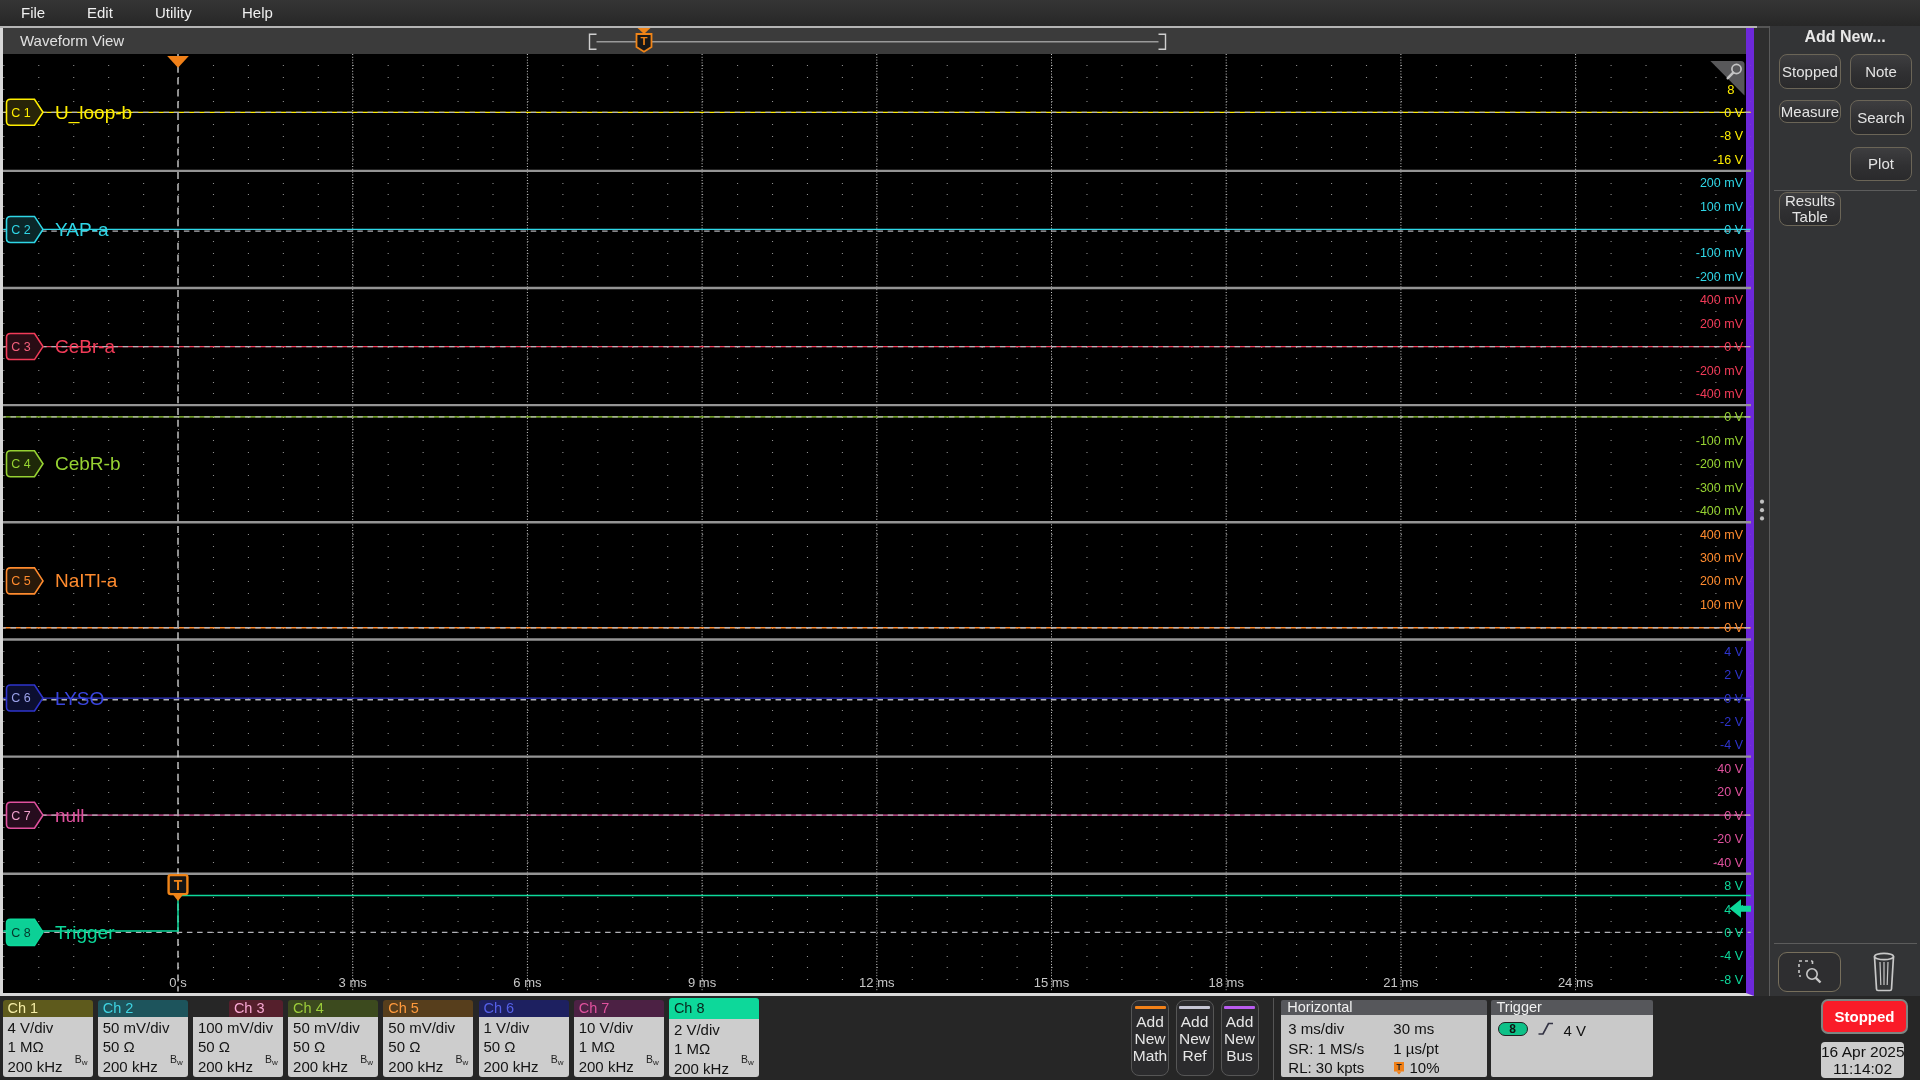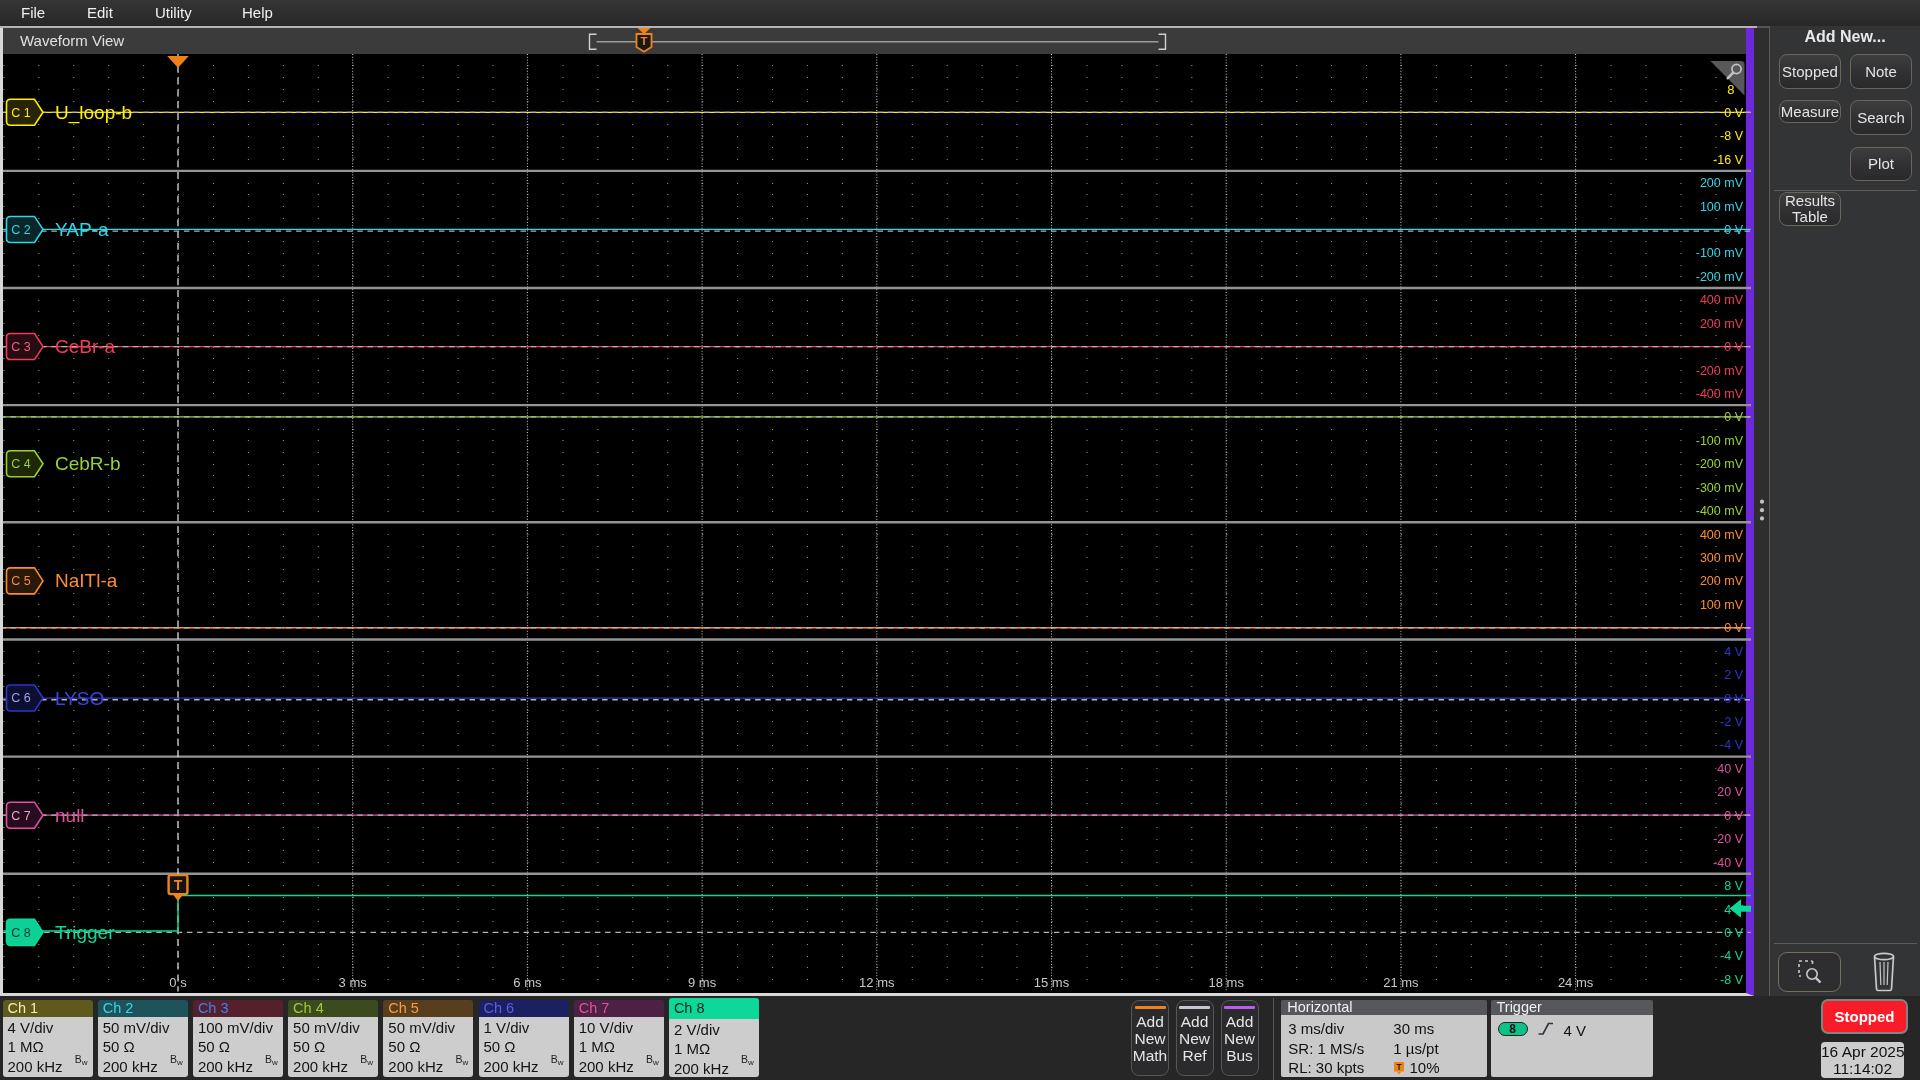--- a/index.html
+++ b/index.html
@@ -253,21 +253,21 @@
 <div class="abs" style="left:0;top:996px;width:1920px;height:84px;background:#262626;">
 <div style="position:absolute;left:2.5px;top:3.5px;width:90px;">
       <div style="height:17.0px;background:#5e5a1c;color:#f5eda6;font-size:14.5px;line-height:17.0px;padding-left:5px;border-radius:3px 3px 0 0;">Ch 1</div>
       <div style="position:relative;height:60px;background:#cdcdcd;color:#141414;font-size:15px;line-height:19.4px;padding:1.5px 0 0 5px;border-radius:0 0 3px 3px;">4 V/div<br>1 MΩ<br>200 kHz<span style="position:absolute;right:5px;bottom:4px;font-size:10.5px;color:#222;">B<span style="font-size:8px;vertical-align:-2px;">w</span></span></div>
     </div>
 <div style="position:absolute;left:97.7px;top:3.5px;width:90px;">
       <div style="height:17.0px;background:#1d545c;color:#3fd3e2;font-size:14.5px;line-height:17.0px;padding-left:5px;border-radius:3px 3px 0 0;">Ch 2</div>
       <div style="position:relative;height:60px;background:#cdcdcd;color:#141414;font-size:15px;line-height:19.4px;padding:1.5px 0 0 5px;border-radius:0 0 3px 3px;">50 mV/div<br>50 Ω<br>200 kHz<span style="position:absolute;right:5px;bottom:4px;font-size:10.5px;color:#222;">B<span style="font-size:8px;vertical-align:-2px;">w</span></span></div>
     </div>
 <div style="position:absolute;left:192.9px;top:3.5px;width:90px;">
-      <div style="height:17.0px;background:#551f2c;color:#3b82f6;font-size:14.5px;line-height:17.0px;padding-left:5px;border-radius:3px 3px 0 0;">Ch 3</div>
+      <div style="height:17.0px;background:#551f2c;color:#f9a8d4;font-size:14.5px;line-height:17.0px;padding-left:5px;border-radius:3px 3px 0 0;margin-left:36px;">Ch 3</div>
       <div style="position:relative;height:60px;background:#cdcdcd;color:#141414;font-size:15px;line-height:19.4px;padding:1.5px 0 0 5px;border-radius:0 0 3px 3px;">100 mV/div<br>50 Ω<br>200 kHz<span style="position:absolute;right:5px;bottom:4px;font-size:10.5px;color:#222;">B<span style="font-size:8px;vertical-align:-2px;">w</span></span></div>
     </div>
 <div style="position:absolute;left:288.1px;top:3.5px;width:90px;">
       <div style="height:17.0px;background:#3c4a1e;color:#9ccd3a;font-size:14.5px;line-height:17.0px;padding-left:5px;border-radius:3px 3px 0 0;">Ch 4</div>
       <div style="position:relative;height:60px;background:#cdcdcd;color:#141414;font-size:15px;line-height:19.4px;padding:1.5px 0 0 5px;border-radius:0 0 3px 3px;">50 mV/div<br>50 Ω<br>200 kHz<span style="position:absolute;right:5px;bottom:4px;font-size:10.5px;color:#222;">B<span style="font-size:8px;vertical-align:-2px;">w</span></span></div>
     </div>
 <div style="position:absolute;left:383.3px;top:3.5px;width:90px;">
       <div style="height:17.0px;background:#573e1c;color:#ff9a3d;font-size:14.5px;line-height:17.0px;padding-left:5px;border-radius:3px 3px 0 0;">Ch 5</div>
       <div style="position:relative;height:60px;background:#cdcdcd;color:#141414;font-size:15px;line-height:19.4px;padding:1.5px 0 0 5px;border-radius:0 0 3px 3px;">50 mV/div<br>50 Ω<br>200 kHz<span style="position:absolute;right:5px;bottom:4px;font-size:10.5px;color:#222;">B<span style="font-size:8px;vertical-align:-2px;">w</span></span></div>
     </div>

